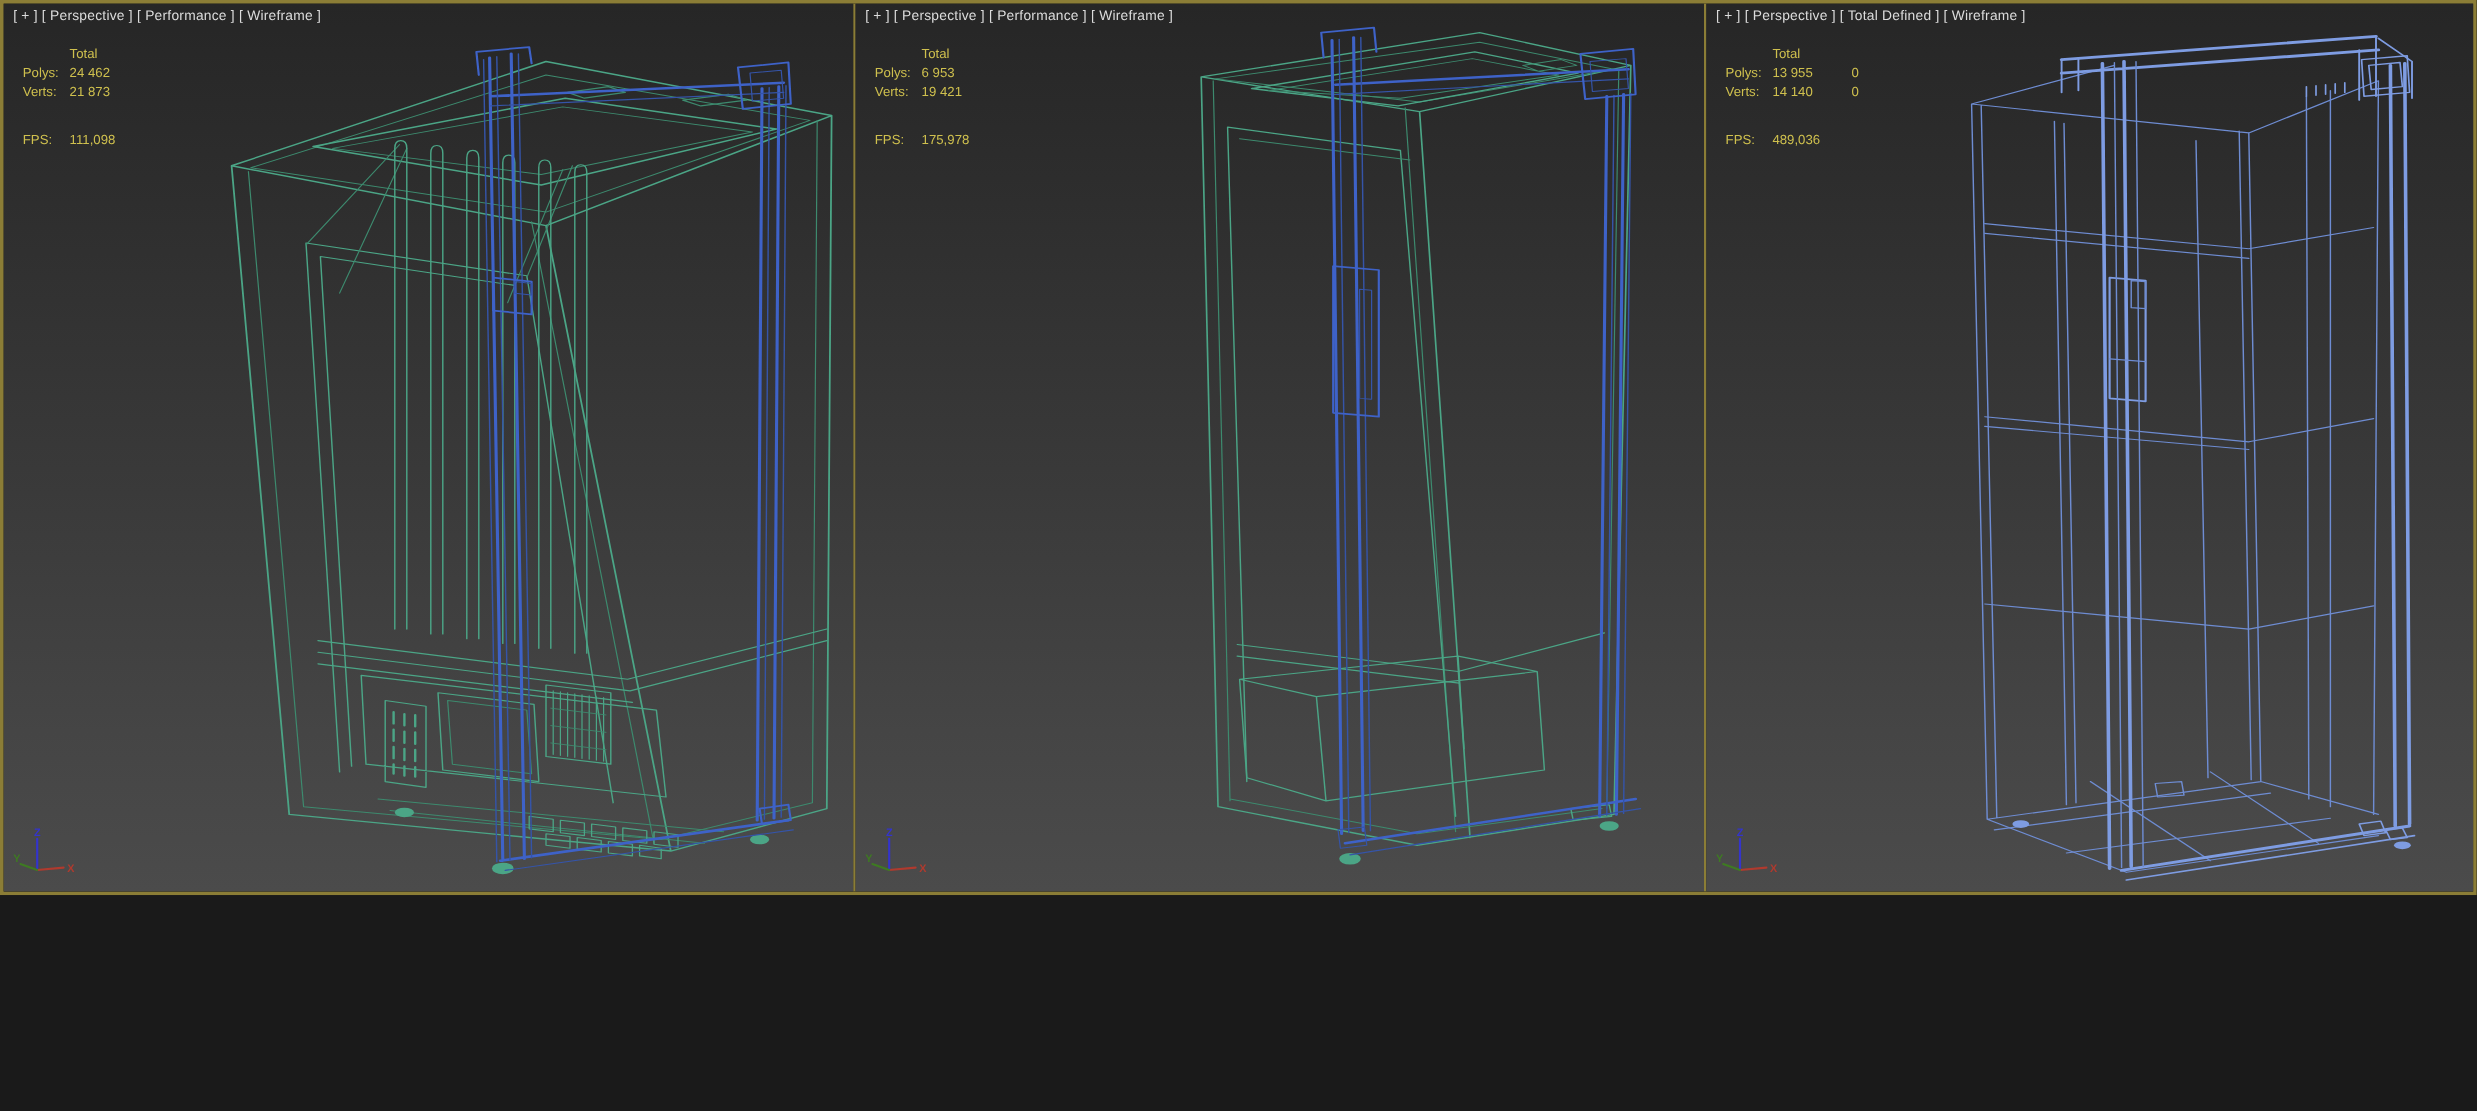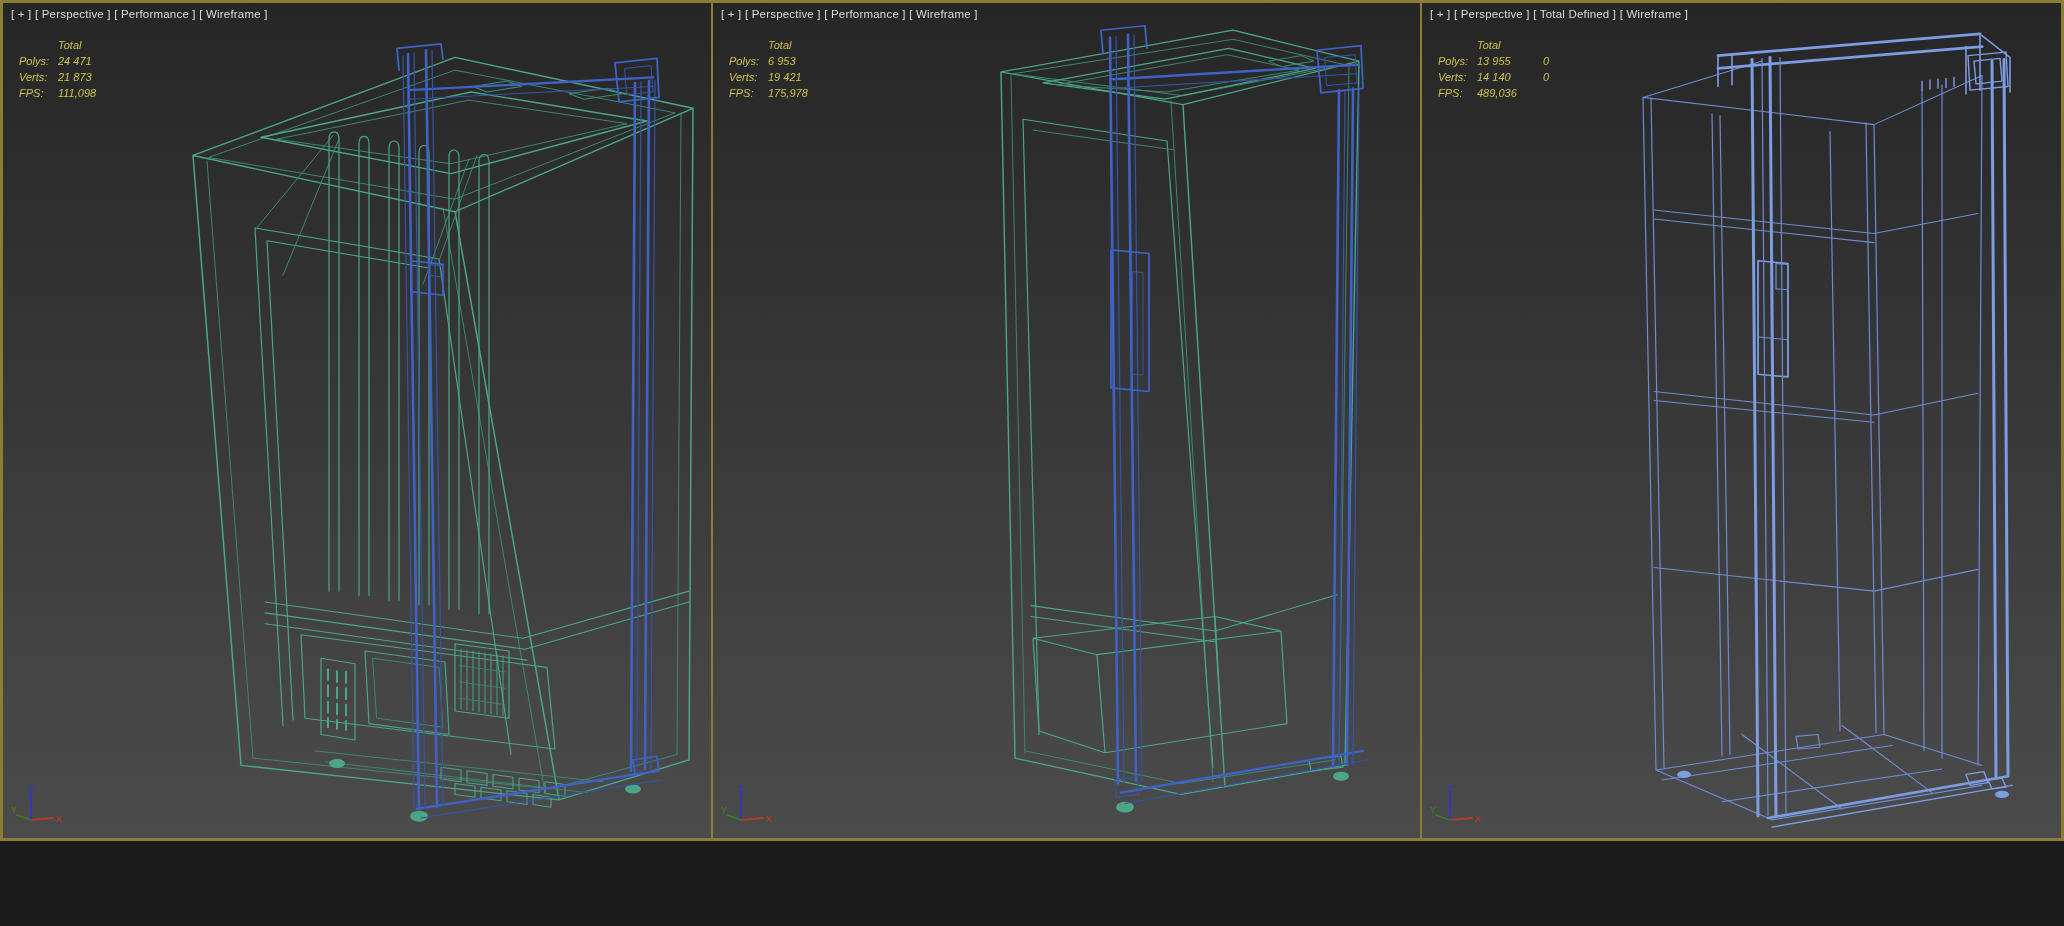--- a/index.html
+++ b/index.html
@@ -1,42 +1,42 @@
 <!DOCTYPE html>
 <html style="--background-top: #262626; --background-mid: #3a3a3a; --background-bottom: #4b4b4b; --viewport-border: #8b7d36; --header-text: #dcdcdc; --stats-text: #cfc04e; --wire-green: #4BA586; --wire-green-dim: #3D8A6E; --wire-blue: #3E62C8; --wire-blue-dim: #3554A8; --wire-blue-light: #7E9CE2; --wire-blue-light-dim: #6E8CD2; --axis-x: #B03A2E; --axis-y: #3E7A22; --axis-z: #3434CC;"><head>
 <meta charset="utf-8">
 <style>
   html,body{margin:0;padding:0;background:#1a1a1a;}
   .screen{
-    width:2064px;height:841px;box-sizing:border-box;
+    width:2064px;height:746px;box-sizing:border-box;
     border:3px solid var(--viewport-border,#8b7d36);
     display:flex;overflow:hidden;
     font-family:"Liberation Sans",sans-serif;
     position:relative;
   }
   .vp{
     position:relative;height:100%;overflow:hidden;
     background:linear-gradient(180deg,var(--background-top,#262626) 0%,#303030 28%,var(--background-mid,#3a3a3a) 55%,#454545 82%,var(--background-bottom,#4b4b4b) 100%);
   }
   .vp1{width:708px}.vp2{width:707px}.vp3{width:639px}
   .divider{width:2px;height:100%;background:var(--viewport-border,#8b7d36);flex:none}
   .vp-label{
     position:absolute;top:5px;left:8px;
     color:var(--header-text,#dcdcdc);font-size:11.5px;letter-spacing:.2px;
     white-space:nowrap;z-index:5;cursor:default;
   }
   .stats{
     position:absolute;top:34px;left:0;z-index:5;
-    color:var(--stats-text,#cfc04e);font-size:11px;line-height:16px;font-style:italic;
+    color:var(--stats-text,#cfc04e);font-size:11px;line-height:16px;
   }
   .srow{display:flex;padding-left:16px;white-space:pre}
   .slab{width:39px}
   .sval{width:66px}
   .ssel{width:30px}
-  .fpsrow{margin-top:0}
+  .fpsrow{margin-top:24px}
   svg.wire{position:absolute;left:0;top:0;width:100%;height:100%;z-index:1}
   svg.gizmo{position:absolute;left:4px;bottom:8px;z-index:4}
   svg path,svg line{fill:none;stroke-linecap:round;stroke-linejoin:round}
   .wg{stroke:var(--wire-green,#4BA586)}
   .wgd{stroke:var(--wire-green-dim,#3D8A6E)}
   .wb{stroke:var(--wire-blue,#3E62C8)}
   .wbd{stroke:var(--wire-blue-dim,#3554A8)}
   .wl{stroke:var(--wire-blue-light,#7E9CE2)}
   .wld{stroke:var(--wire-blue-light-dim,#6E8CD2)}
   .fg{fill:var(--wire-green,#4BA586);stroke:none}
@@ -51,21 +51,21 @@
 </style>
 </head>
 <body>
 
 <div class="screen">
 
   <section class="vp vp1">
     <div class="vp-label">[ + ] [ Perspective ] [ Performance ] [ Wireframe ]</div>
     <div class="stats">
       <div class="srow"><span class="slab"></span><span class="sval">Total</span></div>
-      <div class="srow"><span class="slab">Polys:</span><span class="sval">24 471</span></div>
+      <div class="srow"><span class="slab">Polys:</span><span class="sval">24 462</span></div>
       <div class="srow"><span class="slab">Verts:</span><span class="sval">21 873</span></div>
       <div class="srow fpsrow"><span class="slab">FPS:</span><span class="sval">111,098</span></div>
     </div>
 
     <svg class="wire" viewBox="0 0 708 920" preserveAspectRatio="none">
       <g>
         <path class="wg" stroke-width="1.5" d="M190,168 L452,60 L690,116 L452,230 Z M190,168 L238,840 M452,230 L556,878 M690,116 L686,834 M238,840 L556,878 L686,834"></path>
         <path class="wgd" stroke-width="1" d="M206,170 L452,74 L672,121 L452,216 Z M204,174 L250,832 M440,226 L542,870 M678,121 L674,828 M250,832 L548,866 L674,828"></path>
         <path class="wg" stroke-width="1.6" d="M258,148 L468,98 L644,130 L448,188 Z"></path>
         <path class="wgd" stroke-width="1" d="M274,150 L466,107 L624,133 L448,177 Z"></path>

